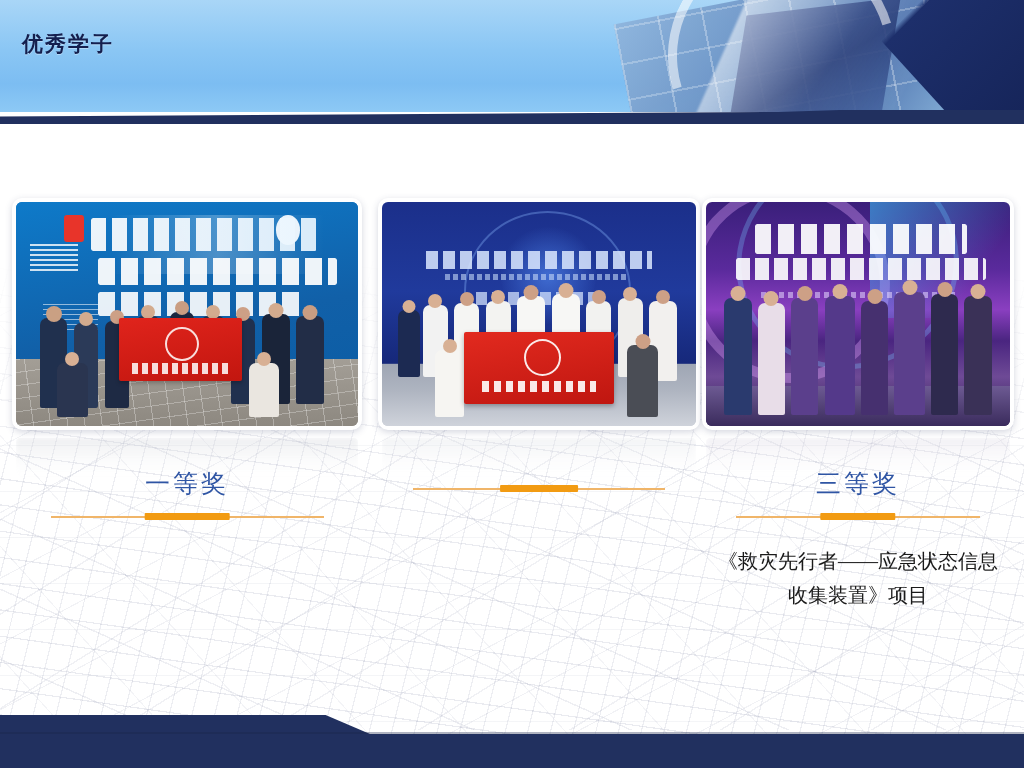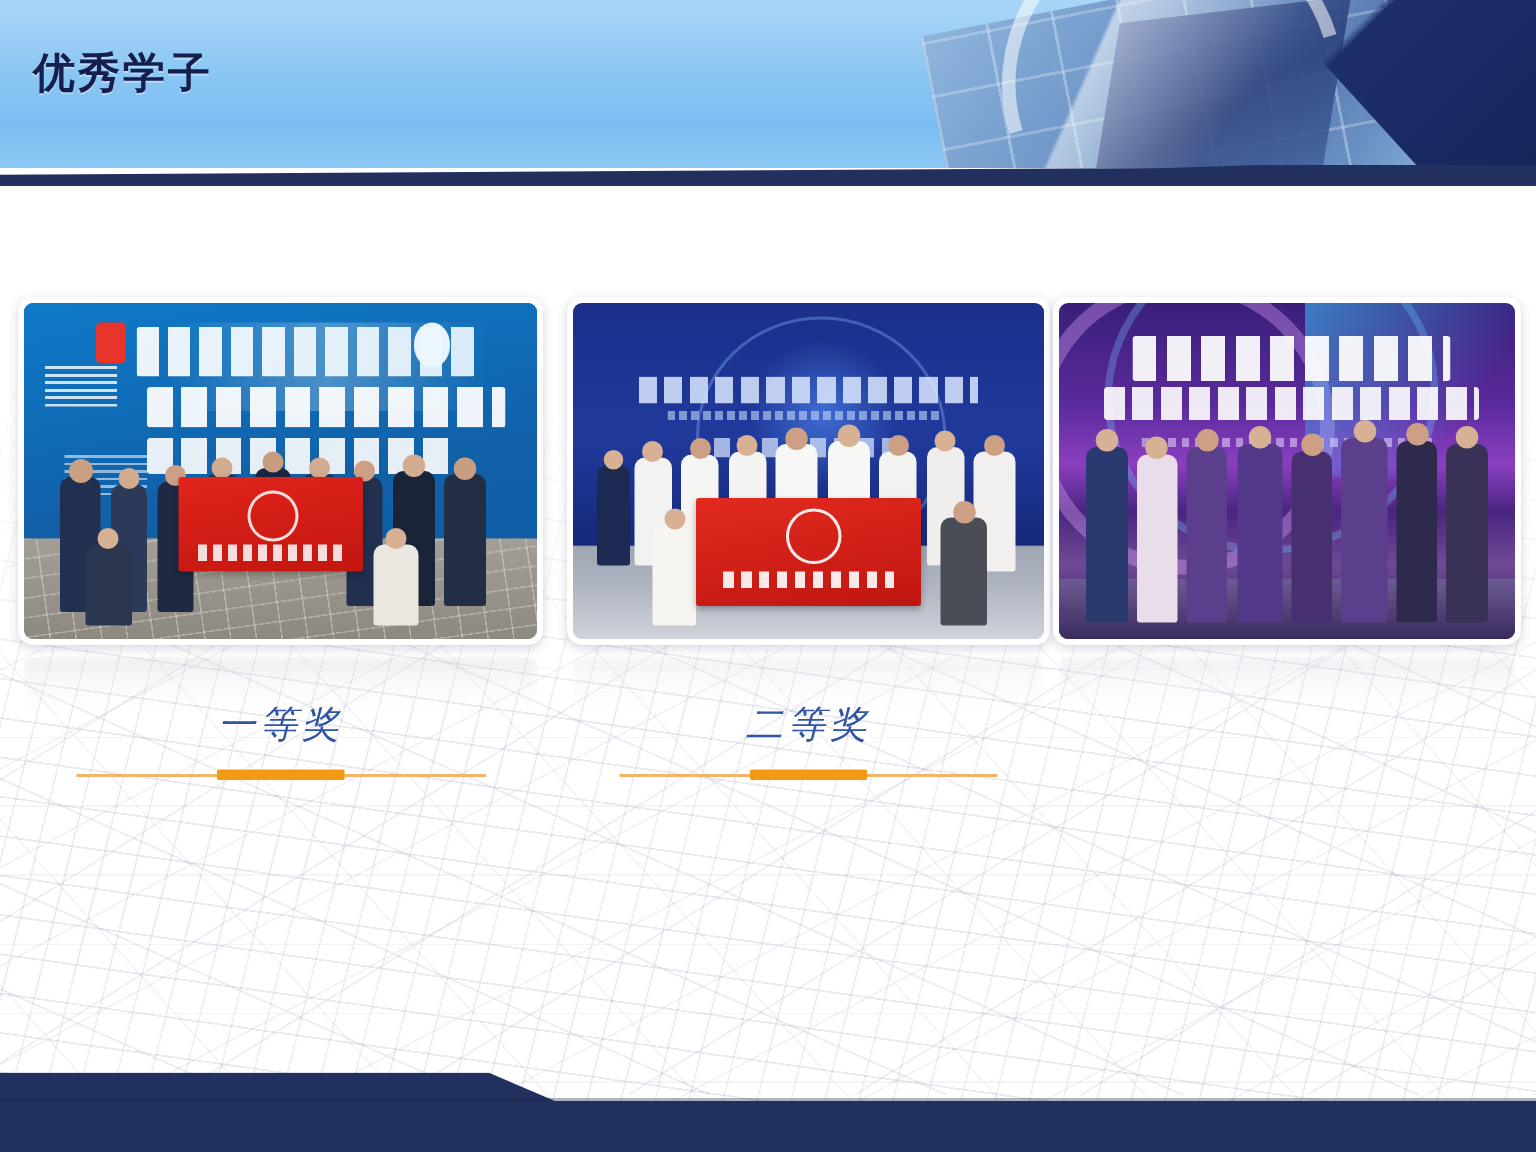--- a/index.html
+++ b/index.html
@@ -83,21 +83,21 @@
     background:#21305f;
     clip-path:polygon(0 46%, 76% 14%, 82% 0, 100% 0, 100% 100%, 0 100%);
   }
   .hdr-corner{
     position:absolute;right:0;top:0;width:300px;height:112px;
     background:linear-gradient(135deg,rgba(28,47,104,.0) 48%,#1d2f6b 50%,#16255a 100%);
     clip-path:polygon(40% 0, 100% 0, 100% 100%, 74% 100%);
   }
   .header-title{
     position:absolute;left:22px;top:30px;
-    font-size:28px;font-weight:bold;color:#141f4e;letter-spacing:2px;
+    font-size:21px;font-weight:bold;color:#141f4e;letter-spacing:2px;
     text-shadow:0 1px 0 rgba(255,255,255,.35);
   }
 
   
   .cards{position:absolute;left:0;top:198px;width:1024px;height:240px;z-index:4;}
   .card{
     position:absolute;top:0;background:#fff;border-radius:10px;
     box-shadow:0 2px 7px rgba(60,70,110,.22);
     padding:4px;box-sizing:border-box;overflow:hidden;
   }
@@ -192,21 +192,21 @@
     position:absolute;top:438px;height:40px;border-radius:4px;z-index:2;
     opacity:.30;filter:blur(2px);
     -webkit-mask-image:linear-gradient(180deg,rgba(0,0,0,.55),rgba(0,0,0,0));
             mask-image:linear-gradient(180deg,rgba(0,0,0,.55),rgba(0,0,0,0));
   }
   .reflect.r1{left:16px;width:342px;background:linear-gradient(180deg,#9aa0ac,#e9ebef);}
   .reflect.r2{left:382px;width:314px;background:linear-gradient(180deg,#b7bcc8,#eceef2);}
   .reflect.r3{left:706px;width:304px;background:linear-gradient(180deg,#b0a6c2,#eeecf2);}
 
   
-  .captions{position:absolute;left:0;top:470px;width:1024px;height:230px;z-index:6;font-style:italic;}
+  .captions{position:absolute;left:0;top:470px;width:1024px;height:230px;z-index:6;}
   .cap{position:absolute;top:0;text-align:center;}
   .cap.c1{left:12px;width:350px;}
   .cap.c2{left:378px;width:322px;}
   .cap.c3{left:702px;width:312px;}
   .prize{
     font-size:25px;color:#2f55a4;letter-spacing:3px;line-height:1.1;
     font-family:"Liberation Sans","DejaVu Sans",sans-serif;
   }
   .rule{position:relative;height:10px;margin:14px auto 0;width:78%;}
   .rule .thin{position:absolute;left:0;top:4px;width:100%;height:2px;background:#f0b569;}
@@ -401,27 +401,34 @@
 
     <div class="cap c1">
       <div class="prize">一等奖</div>
       <div class="rule">
         <div class="thin"></div>
         <div class="thick"></div>
       </div>
     </div>
 
     <div class="cap c2">
-      <div class="prize">二等奖</div>
       <div class="rule">
         <div class="thin"></div>
         <div class="thick"></div>
       </div>
     </div>
 
+    <div class="cap c3">
+      <div class="prize">三等奖</div>
+      <div class="rule">
+        <div class="thin"></div>
+        <div class="thick"></div>
+      </div>
+      <div class="proj">《救灾先行者——应急状态信息收集装置》项目</div>
+    </div>
 
   </div>
 
   <div class="footer">
     <div class="f-right"></div>
     <div class="f-left"></div>
     <div class="f-edge"></div>
   </div>
 
 </div>

